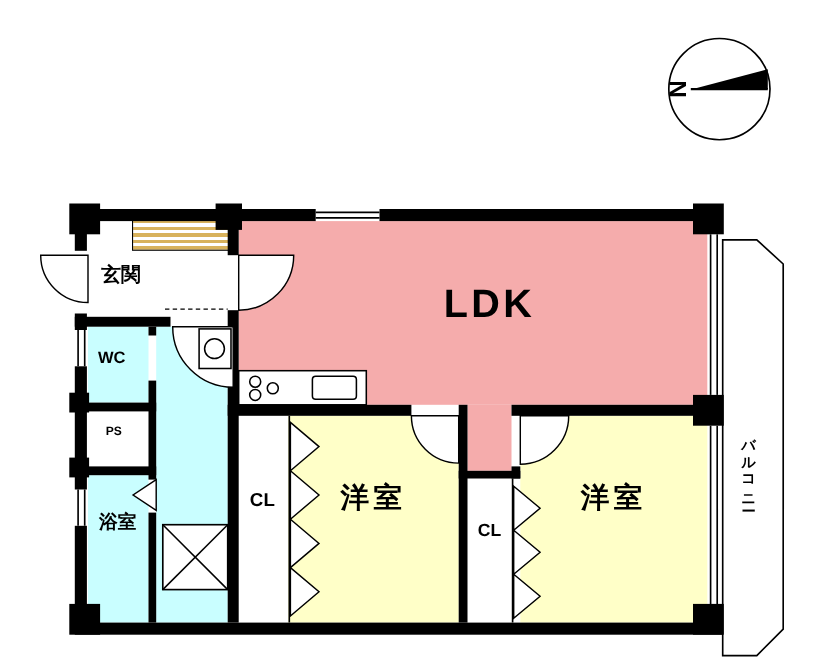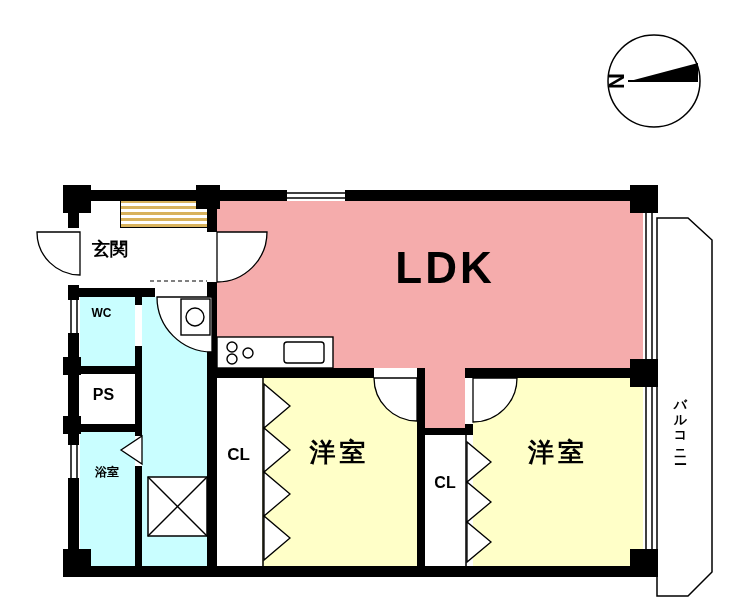--- a/index.html
+++ b/index.html
@@ -13,24 +13,24 @@
   .fill-water { background:#C9FEFF; }
   .fill-white { background:#ffffff; }
   .hatch {
     background:repeating-linear-gradient(to bottom,
       #D8B25C 0px, #D8B25C 3px, #ffffff 3px, #ffffff 6px);
     border:1.5px solid #000;
   }
   .overlay { position:absolute; left:0; top:0; }
   .lbl { position:absolute; font-weight:bold; color:#000; text-align:center; line-height:1.1; }
   .lbl-genkan  { left:76px;  top:240px; width:68px;  font-size:18px; }
-  .lbl-wc      { left:80px;  top:307px; width:43px;  font-size:12px; }
-  .lbl-ps      { left:72px;  top:386px; width:63px;  font-size:16px; }
-  .lbl-bath    { left:78px;  top:466px; width:58px;  font-size:12px; }
-  .lbl-ldk     { left:330px; top:244px; width:230px; font-size:44px; letter-spacing:3px; }
+  .lbl-wc      { left:80px;  top:318px; width:43px;  font-size:15px; }
+  .lbl-ps      { left:72px;  top:386px; width:63px;  font-size:11px; }
+  .lbl-bath    { left:78px;  top:466px; width:58px;  font-size:17px; }
+  .lbl-ldk     { left:330px; top:256px; width:230px; font-size:36px; letter-spacing:3px; }
   .lbl-cl-l    { left:215px; top:446px; width:47px;  font-size:17px; }
   .lbl-cl-r    { left:424px; top:474px; width:42px;  font-size:16px; }
   .lbl-bed-l   { left:262px; top:438px; width:155px; font-size:26px; letter-spacing:4px; }
   .lbl-bed-r   { left:473px; top:438px; width:170px; font-size:26px; letter-spacing:4px; }
   .lbl-balcony { left:663px; top:350px; width:24px; height:150px; font-size:13px;
                  writing-mode:vertical-rl; letter-spacing:2px; }
 </style>
 </head>
 <body>
 

